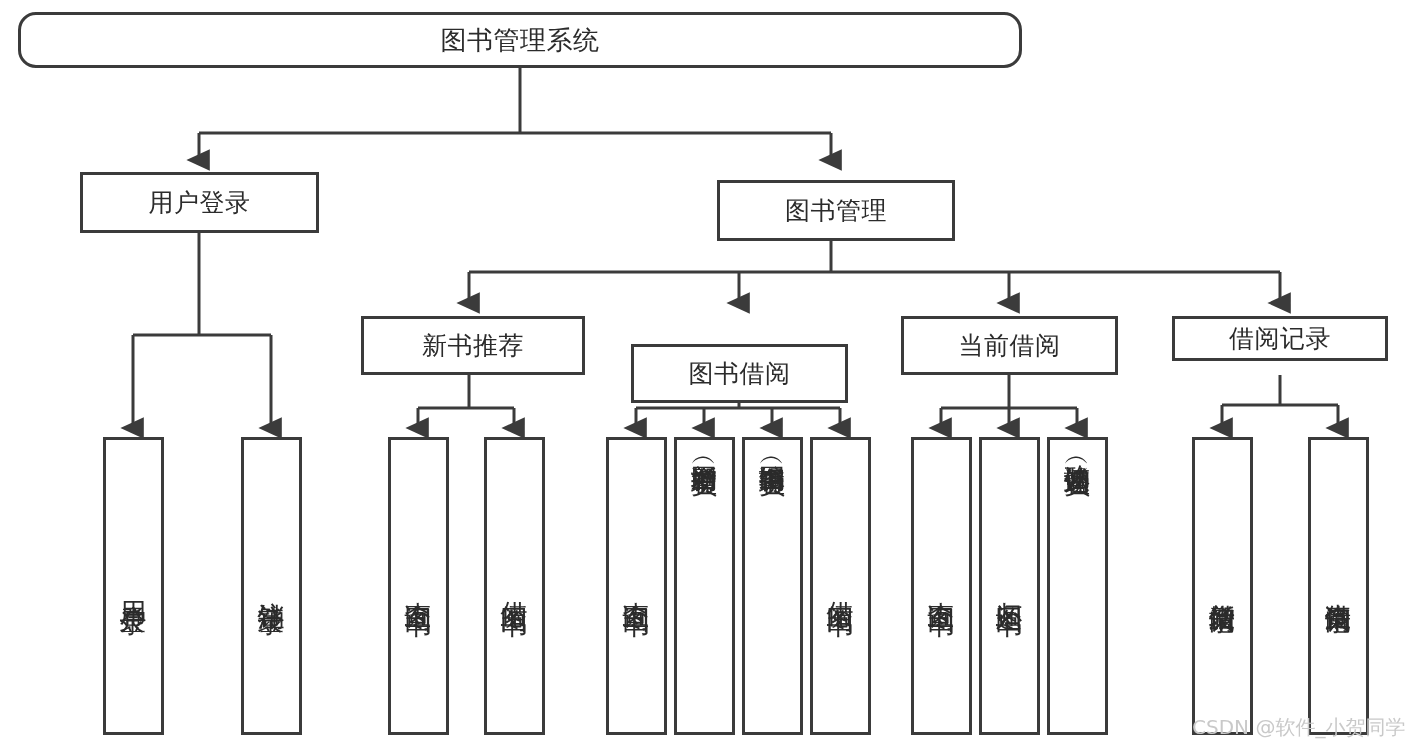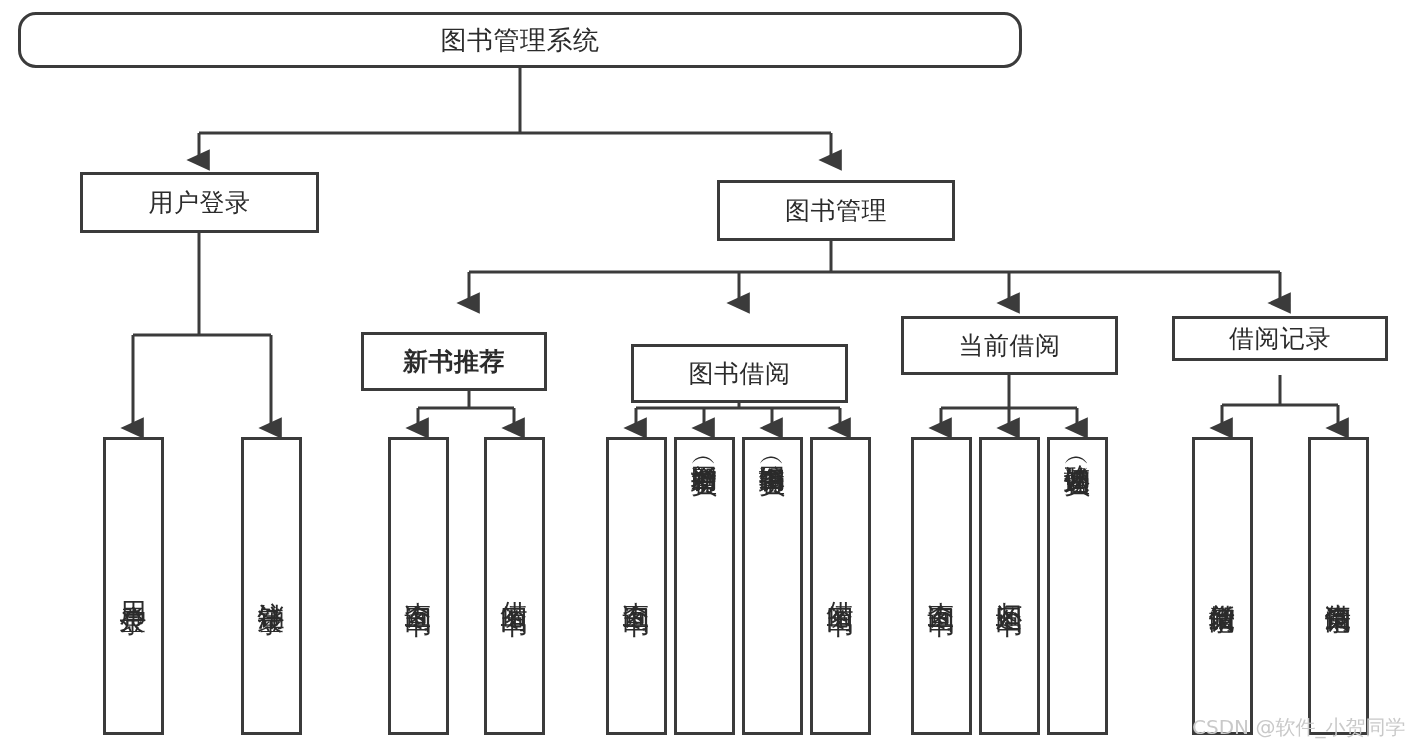--- a/index.html
+++ b/index.html
@@ -140,21 +140,21 @@
   </div>
 
   <div class="node horiz" style="left:80px; top:172px; width:239px; height:61px;">
     <span class="label">用户登录</span>
   </div>
 
   <div class="node horiz" style="left:717px; top:172px; width:238px; height:61px;margin-top:8px;">
     <span class="label">图书管理</span>
   </div>
 
-  <div class="node horiz" style="left:361px; top:332px; width:186px; height:59px;font-weight:bold;">
+  <div class="node horiz" style="left:361px; top:316px; width:224px; height:59px;">
     <span class="label">新书推荐</span>
   </div>
 
   <div class="node horiz" style="left:631px; top:316px; width:217px; height:59px;margin-top:28px;">
     <span class="label">图书借阅</span>
   </div>
 
   <div class="node horiz" style="left:901px; top:316px; width:217px; height:59px;">
     <span class="label">当前借阅</span>
   </div>

